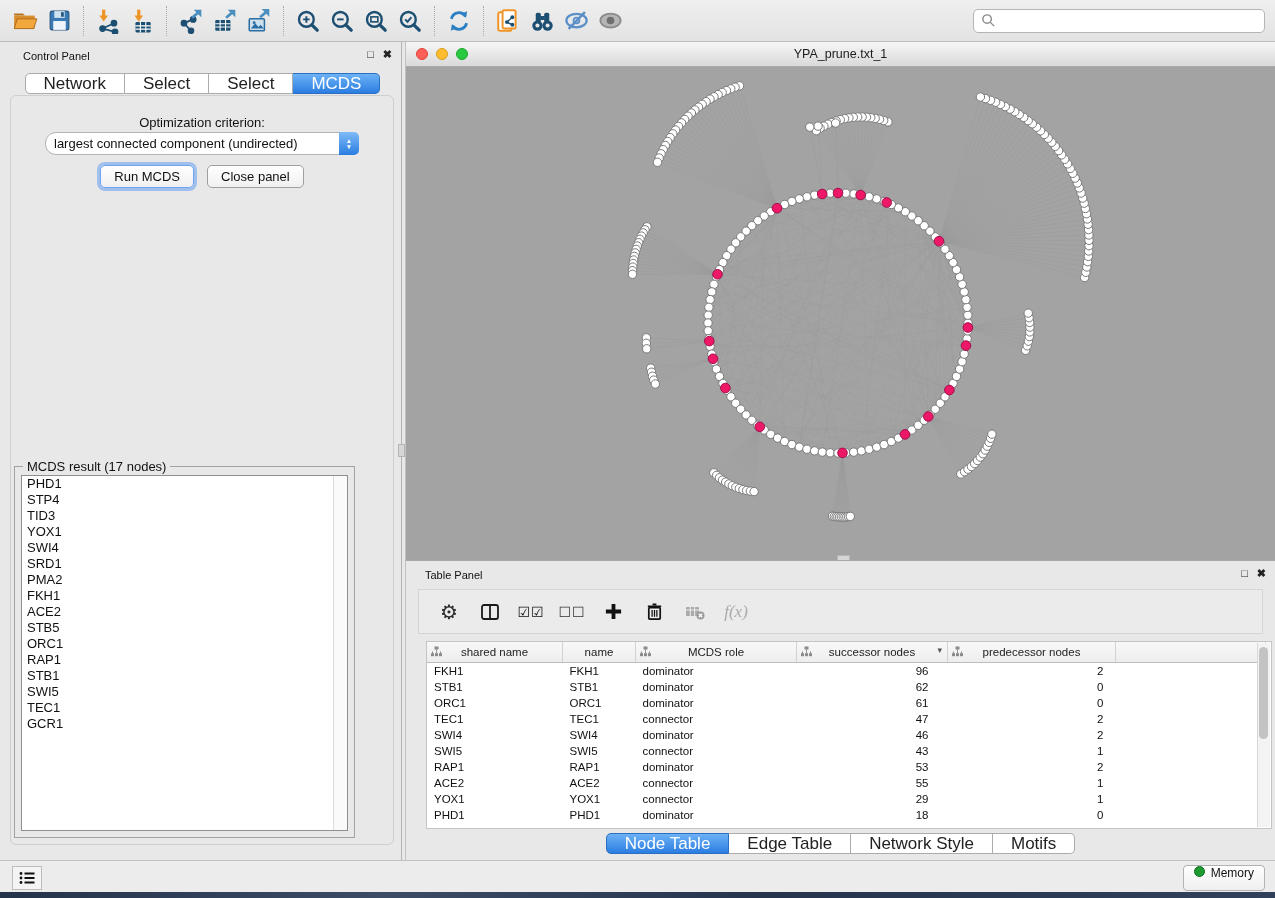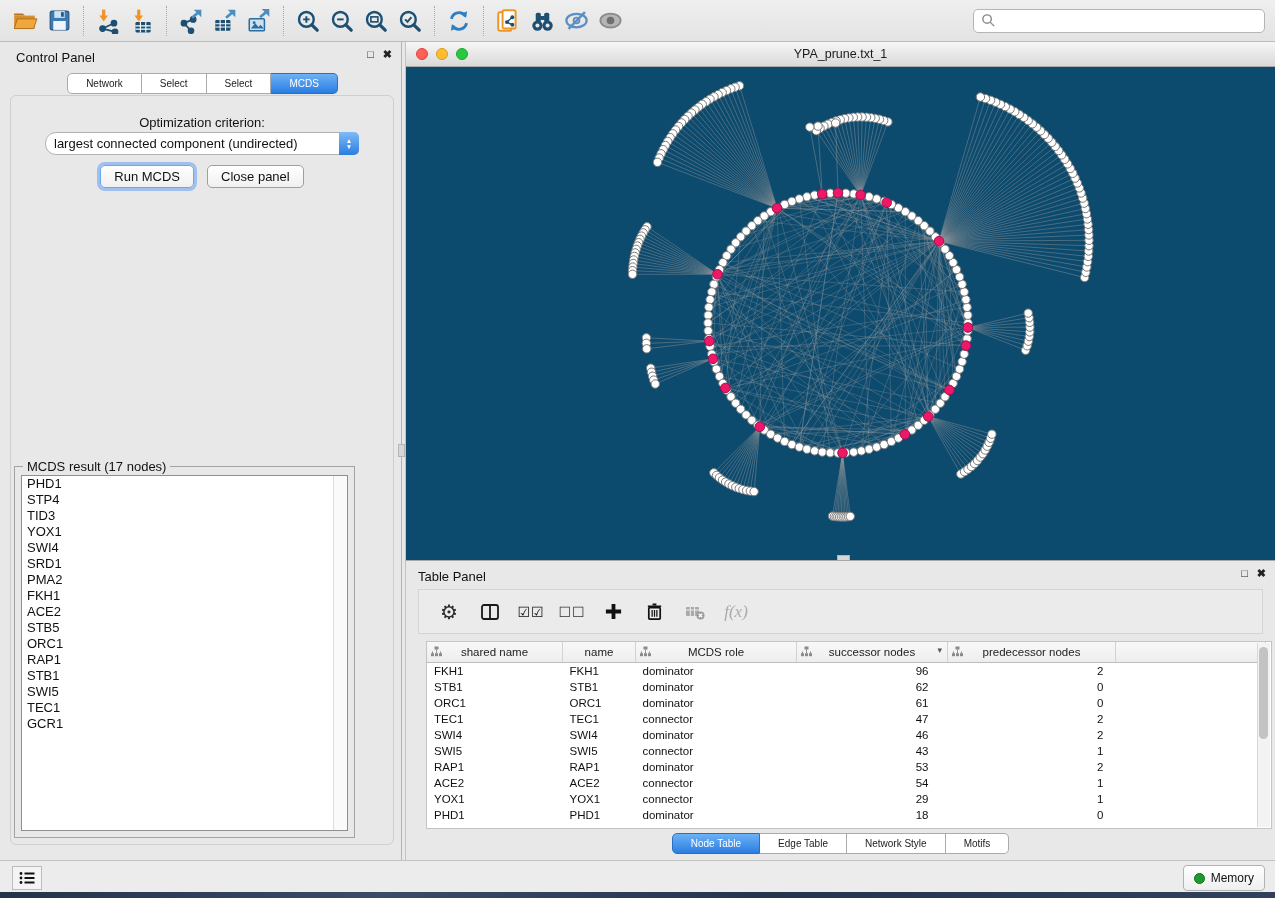--- a/index.html
+++ b/index.html
@@ -19,25 +19,25 @@
 
   
   .left-strip{position:absolute;left:0;top:42px;width:4px;height:850px;
               background:linear-gradient(#b394ae,#8b7d9e 35%,#5560823 0,#556082 70%,#2c3e5c)}
   .bottom-strip{position:absolute;left:0;top:892px;width:1275px;height:6px;
               background:linear-gradient(90deg,#243349,#3c4c66 30%,#26344c 60%,#31415c)}
 
   
   .control-panel{position:absolute;left:4px;top:42px;width:398px;height:818px;box-sizing:border-box;
                  background:#e8e8e8;border-right:1px solid #b3b3b3}
-  .panel-title{position:absolute;left:12px;top:8px;font-size:13px;color:#111}
+  .panel-title{position:absolute;left:19px;top:8px;font-size:11px;color:#111}
   .win-btns{position:absolute;right:9px;top:6px;display:flex;gap:9px;align-items:center}
   .win-btn{font-size:11px;color:#222;line-height:12px}
   .seg-row{position:absolute;top:31px;left:0;width:100%;display:flex;justify-content:center}
-  .seg-tab{height:19px;line-height:19px;padding:0 18px;font-size:10px;background:#fff;
+  .seg-tab{height:19px;line-height:19px;padding:0 18px;font-size:17px;background:#fff;
            border:1px solid #ababab;border-left:none;color:#222}
   .seg-tab:first-child{border-left:1px solid #ababab;border-radius:5px 0 0 5px}
   .seg-tab:last-child{border-radius:0 5px 5px 0}
   .seg-tab.active{background:linear-gradient(#6db2f6,#2a7de1);border-color:#2a6fc0;color:#fff}
   .cp-body{position:absolute;left:6px;top:53px;width:384px;height:750px;box-sizing:border-box;
            background:#e8e8e8;border:1px solid #cfcfcf;border-radius:6px}
   .opt-label{position:absolute;top:19px;width:100%;text-align:center;font-size:13px}
   .combo{position:absolute;left:34px;top:36px;width:314px;height:23px;background:#fff;
          border:1px solid #b3b3b3;border-radius:11px;display:flex;align-items:center;box-sizing:border-box}
   .combo-text{flex:1;font-size:13px;padding-left:8px;white-space:nowrap}
@@ -55,21 +55,21 @@
   .result-list{position:absolute;left:6px;right:6px;top:8px;bottom:6px;background:#fff;
                border:1px solid #8f8f8f;overflow:hidden}
   .result-item{font-size:13px;line-height:16px;padding-left:5px}
   .result-scroll{position:absolute;right:0;top:0;bottom:0;width:13px;background:#fafafa;border-left:1px solid #dcdcdc}
 
   
   .vsplit-handle{position:absolute;left:398px;top:444px;width:7px;height:13px;background:#d6d6d6;border:1px solid #b5b5b5;box-sizing:border-box}
   .hsplit-handle{position:absolute;left:837px;top:555px;width:13px;height:7px;background:#d6d6d6;border:1px solid #b5b5b5;box-sizing:border-box}
 
   
-  .net-window{position:absolute;left:405px;top:42px;width:870px;height:518px;background:#0c4a6e;
+  .net-window{position:absolute;left:405px;top:42px;width:870px;height:518px;background:#a3a3a3;
               border-left:1px solid #c2c2c2;box-sizing:border-box}
   .net-titlebar{height:24px;background:linear-gradient(#f6f6f6,#d9d9d9);border-bottom:1px solid #aaa;
                 position:relative;display:flex;align-items:center;justify-content:center;
                 font-size:12.5px;color:#1c1c1c}
   .lights{position:absolute;left:10px;top:6px;display:flex;gap:8px}
   .light{width:12px;height:12px;border-radius:50%}
 
   
   .table-panel{position:absolute;left:405px;top:560px;width:870px;height:300px;box-sizing:border-box;
                background:#e8e8e8;border-top:1px solid #a8a8a8;border-left:1px solid #c2c2c2}
@@ -94,21 +94,21 @@
   .tscroll{position:absolute;right:1px;top:1px;bottom:1px;width:12px;background:#f3f3f3;border-left:1px solid #d8d8d8}
   .tthumb{position:absolute;left:1px;top:4px;width:9px;height:92px;background:#c3c3c3;border-radius:5px}
   .bottom-tabs{position:absolute;left:0;width:100%;top:272px;display:flex;justify-content:center}
 
   
   .statusbar{position:absolute;left:0;top:860px;width:1275px;height:32px;box-sizing:border-box;
              background:#ececec;border-top:1px solid #c3c3c3}
   .list-btn{position:absolute;left:12px;top:5px;width:28px;height:22px;background:#f4f4f4;
             border:1px solid #bdbdbd;display:flex;align-items:center;justify-content:center}
   .memory-btn{position:absolute;right:10px;top:4px;height:24px;background:linear-gradient(#fff,#efefef);
-              border:1px solid #b2b2b2;border-radius:4px;display:flex;align-items:center;gap:6px;
+              border:1px solid #b2b2b2;border-radius:4px;display:flex;align-items:flex-start;gap:6px;
               padding:0 10px;font-size:12px}
   .green-dot{width:11px;height:11px;border-radius:50%;background:#1d9b30;border:1px solid #117021;box-sizing:border-box}
 </style>
 </head>
 <body>
 
 <div class="toolbar">
   <div class="tbtn">
     <svg width="26" height="26" viewBox="0 0 24 24">
       <path d="M2 5h8l2 2H2z" fill="#b5731f"></path>
@@ -1132,21 +1132,21 @@
             <td>RAP1</td>
             <td>dominator</td>
             <td class="num">53</td>
             <td class="num2">2</td>
             <td></td>
           </tr>
           <tr>
             <td>ACE2</td>
             <td>ACE2</td>
             <td>connector</td>
-            <td class="num">54</td>
+            <td class="num">55</td>
             <td class="num2">1</td>
             <td></td>
           </tr>
           <tr>
             <td>YOX1</td>
             <td>YOX1</td>
             <td>connector</td>
             <td class="num">29</td>
             <td class="num2">1</td>
             <td></td>

